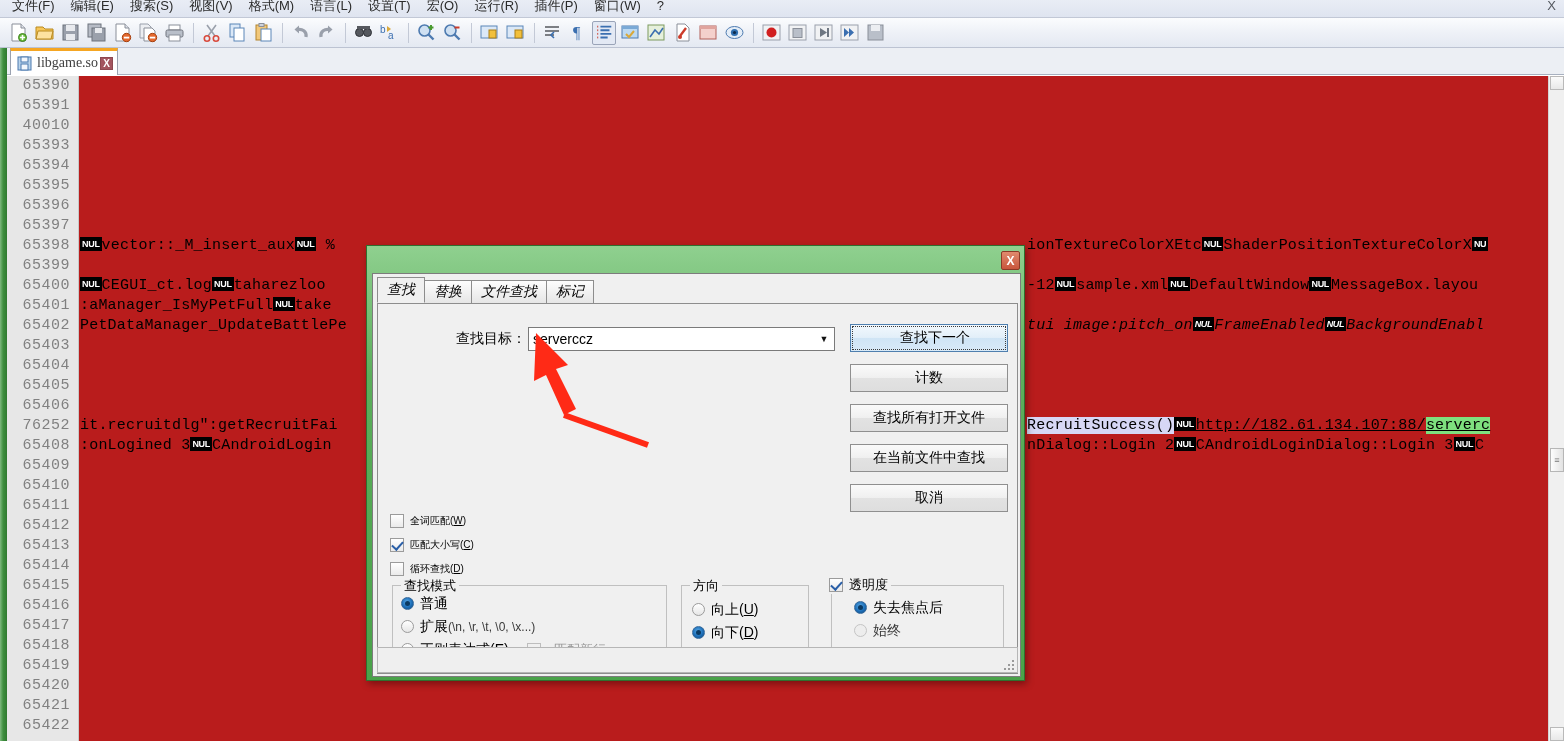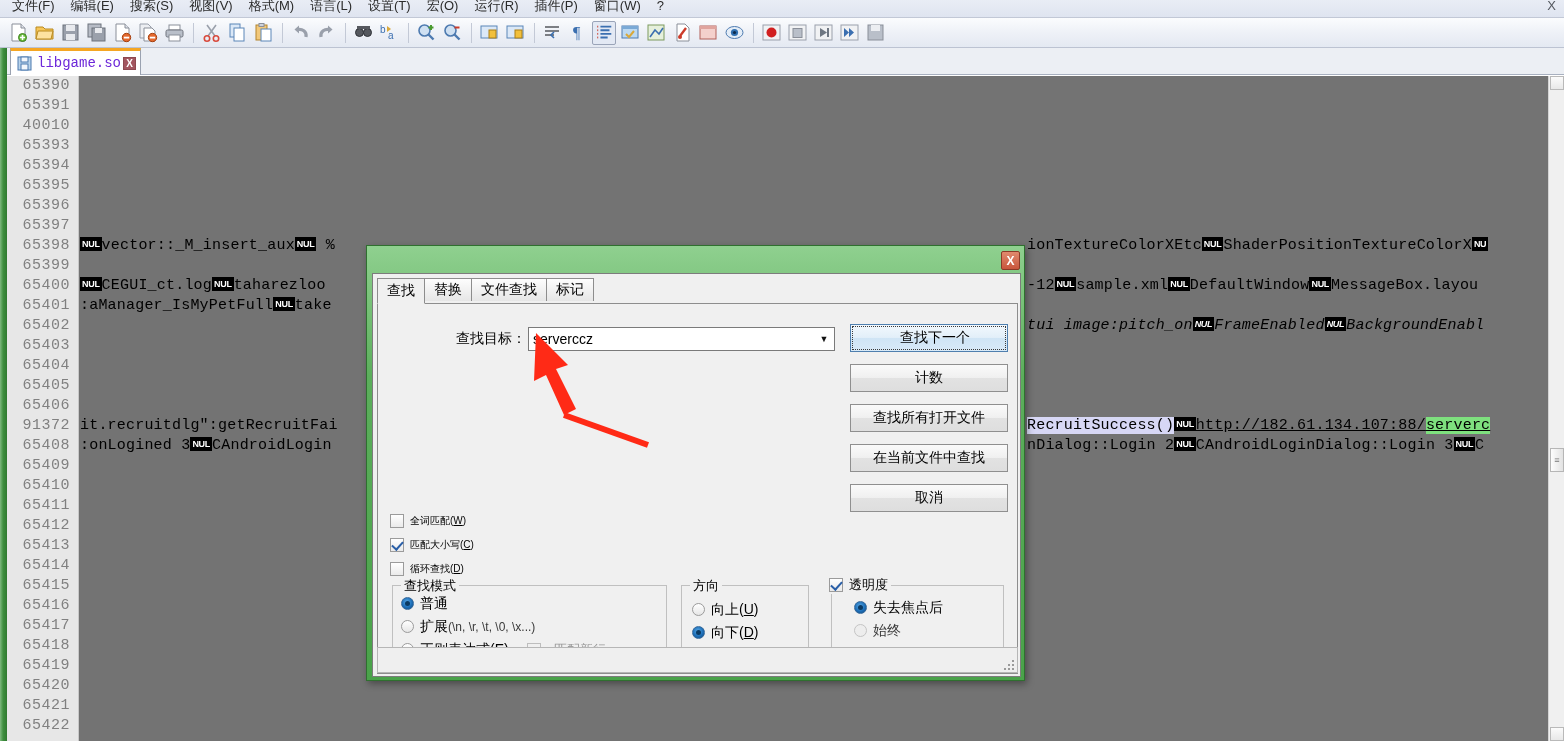--- a/index.html
+++ b/index.html
@@ -88,38 +88,38 @@
     border-top: 3px solid #f5a623;
     border-bottom: none;
     display: flex; align-items: center;
     padding: 0 4px 0 6px;
   }
   .tab-icon {
     width: 15px; height: 15px; margin-right: 5px;
     flex: 0 0 auto;
   }
   .tab-label {
-    font-family: Liberation Mono, monospace;
-    font-size: 14px; color: #6d28d9;
+    font-family: Liberation Serif, serif;
+    font-size: 14px; color: #404040;
     white-space: nowrap;
   }
   .tab-close {
     width: 13px; height: 13px;
     background: #a3555f;
     color: #fff; font-size: 10px; font-weight: bold;
     display: inline-flex; align-items: center; justify-content: center;
     margin-left: 2px; flex: 0 0 auto;
     border: 1px solid #8d4850;
   }
 
   
   .editor-wrap {
     position: absolute; top: 76px; left: 7px;
     width: 1557px; height: 665px;
-    background: #737373;
+    background: #b91c1c;
     overflow: hidden;
   }
   .gutter {
     position: absolute; left: 0; top: 0;
     width: 72px; height: 665px;
     background: #e7e7e7;
     border-right: 1px solid #c8c8c8;
   }
   .lineno {
     font-family: "Liberation Mono", monospace;
@@ -208,21 +208,21 @@
     position: absolute; left: 5px; top: 27px;
     width: 649px; height: 404px;
     background: #f0f0f0;
     border: 1px solid #7c7c7c;
   }
 
   
   .dlg-tabs {
     position: absolute; left: 4px; top: 4px;
     height: 25px;
-    display: flex; align-items: flex-start;
+    display: flex; align-items: flex-end; font-style: italic;
   }
   .dlg-tab {
     height: 23px;
     padding: 0 9px;
     font-size: 14px; color: #000;
     background: linear-gradient(to bottom,#fdfdfd,#e6e6e6);
     border: 1px solid #8d8d8d;
     border-bottom: none;
     display: flex; align-items: center;
     margin-right: -1px;
@@ -653,21 +653,21 @@
         <div class="lineno">65397</div>
         <div class="lineno">65398</div>
         <div class="lineno">65399</div>
         <div class="lineno">65400</div>
         <div class="lineno">65401</div>
         <div class="lineno">65402</div>
         <div class="lineno">65403</div>
         <div class="lineno">65404</div>
         <div class="lineno">65405</div>
         <div class="lineno">65406</div>
-        <div class="lineno">91372</div>
+        <div class="lineno">76252</div>
         <div class="lineno">65408</div>
         <div class="lineno">65409</div>
         <div class="lineno">65410</div>
         <div class="lineno">65411</div>
         <div class="lineno">65412</div>
         <div class="lineno">65413</div>
         <div class="lineno">65414</div>
         <div class="lineno">65415</div>
         <div class="lineno">65416</div>
         <div class="lineno">65417</div>
@@ -683,21 +683,21 @@
         <div class="code-line" style="position: relative;">&nbsp;</div>
         <div class="code-line" style="position: relative;">&nbsp;</div>
         <div class="code-line" style="position: relative;">&nbsp;</div>
         <div class="code-line" style="position: relative;">&nbsp;</div>
         <div class="code-line" style="position: relative;">&nbsp;</div>
         <div class="code-line" style="position: relative;">&nbsp;</div>
         <div class="code-line" style="position: relative;"><span style="position: absolute; left: 0px; top: 0px;"><span class="nul">NUL</span><span>vector::_M_insert_aux</span><span class="nul">NUL</span><span> %</span></span><span style="position: absolute; left: 947px; top: 0px;"><span>ionTextureColorXEtc</span><span class="nul">NUL</span><span>ShaderPositionTextureColorX</span><span class="nul">NU</span></span></div>
         <div class="code-line" style="position: relative;">&nbsp;</div>
         <div class="code-line" style="position: relative;"><span style="position: absolute; left: 0px; top: 0px;"><span class="nul">NUL</span><span>CEGUI_ct.log</span><span class="nul">NUL</span><span>taharezloo</span></span><span style="position: absolute; left: 947px; top: 0px;"><span>-12</span><span class="nul">NUL</span><span>sample.xml</span><span class="nul">NUL</span><span>DefaultWindow</span><span class="nul">NUL</span><span>MessageBox.layou</span></span></div>
         <div class="code-line" style="position: relative;"><span style="position: absolute; left: 0px; top: 0px;"><span>:aManager_IsMyPetFull</span><span class="nul">NUL</span><span>take</span></span></div>
-        <div class="code-line" style="position: relative;"><span style="position: absolute; left: 947px; top: 0px; font-style: italic;"><span>tui image:pitch_on</span><span class="nul">NUL</span><span>FrameEnabled</span><span class="nul">NUL</span><span>BackgroundEnabl</span></span></div>
+        <div class="code-line" style="position: relative;"><span style="position: absolute; left: 0px; top: 0px;"><span>PetDataManager_UpdateBattlePe</span></span><span style="position: absolute; left: 947px; top: 0px; font-style: italic;"><span>tui image:pitch_on</span><span class="nul">NUL</span><span>FrameEnabled</span><span class="nul">NUL</span><span>BackgroundEnabl</span></span></div>
         <div class="code-line" style="position: relative;">&nbsp;</div>
         <div class="code-line" style="position: relative;">&nbsp;</div>
         <div class="code-line" style="position: relative;">&nbsp;</div>
         <div class="code-line" style="position: relative;">&nbsp;</div>
         <div class="code-line" style="position: relative;"><span style="position: absolute; left: 0px; top: 0px;"><span>it.recruitdlg":getRecruitFai</span></span><span style="position: absolute; left: 947px; top: 0px;"><span class="sel">RecruitSuccess()</span><span class="nul">NUL</span><span class="link">http://182.61.134.107:88/</span><span class="hit">serverc</span></span></div>
         <div class="code-line" style="position: relative;"><span style="position: absolute; left: 0px; top: 0px;"><span>:onLogined 3</span><span class="nul">NUL</span><span>CAndroidLogin</span></span><span style="position: absolute; left: 947px; top: 0px;"><span>nDialog::Login 2</span><span class="nul">NUL</span><span>CAndroidLoginDialog::Login 3</span><span class="nul">NUL</span><span>C</span></span></div>
         <div class="code-line" style="position: relative;">&nbsp;</div>
         <div class="code-line" style="position: relative;">&nbsp;</div>
         <div class="code-line" style="position: relative;">&nbsp;</div>
         <div class="code-line" style="position: relative;">&nbsp;</div>

